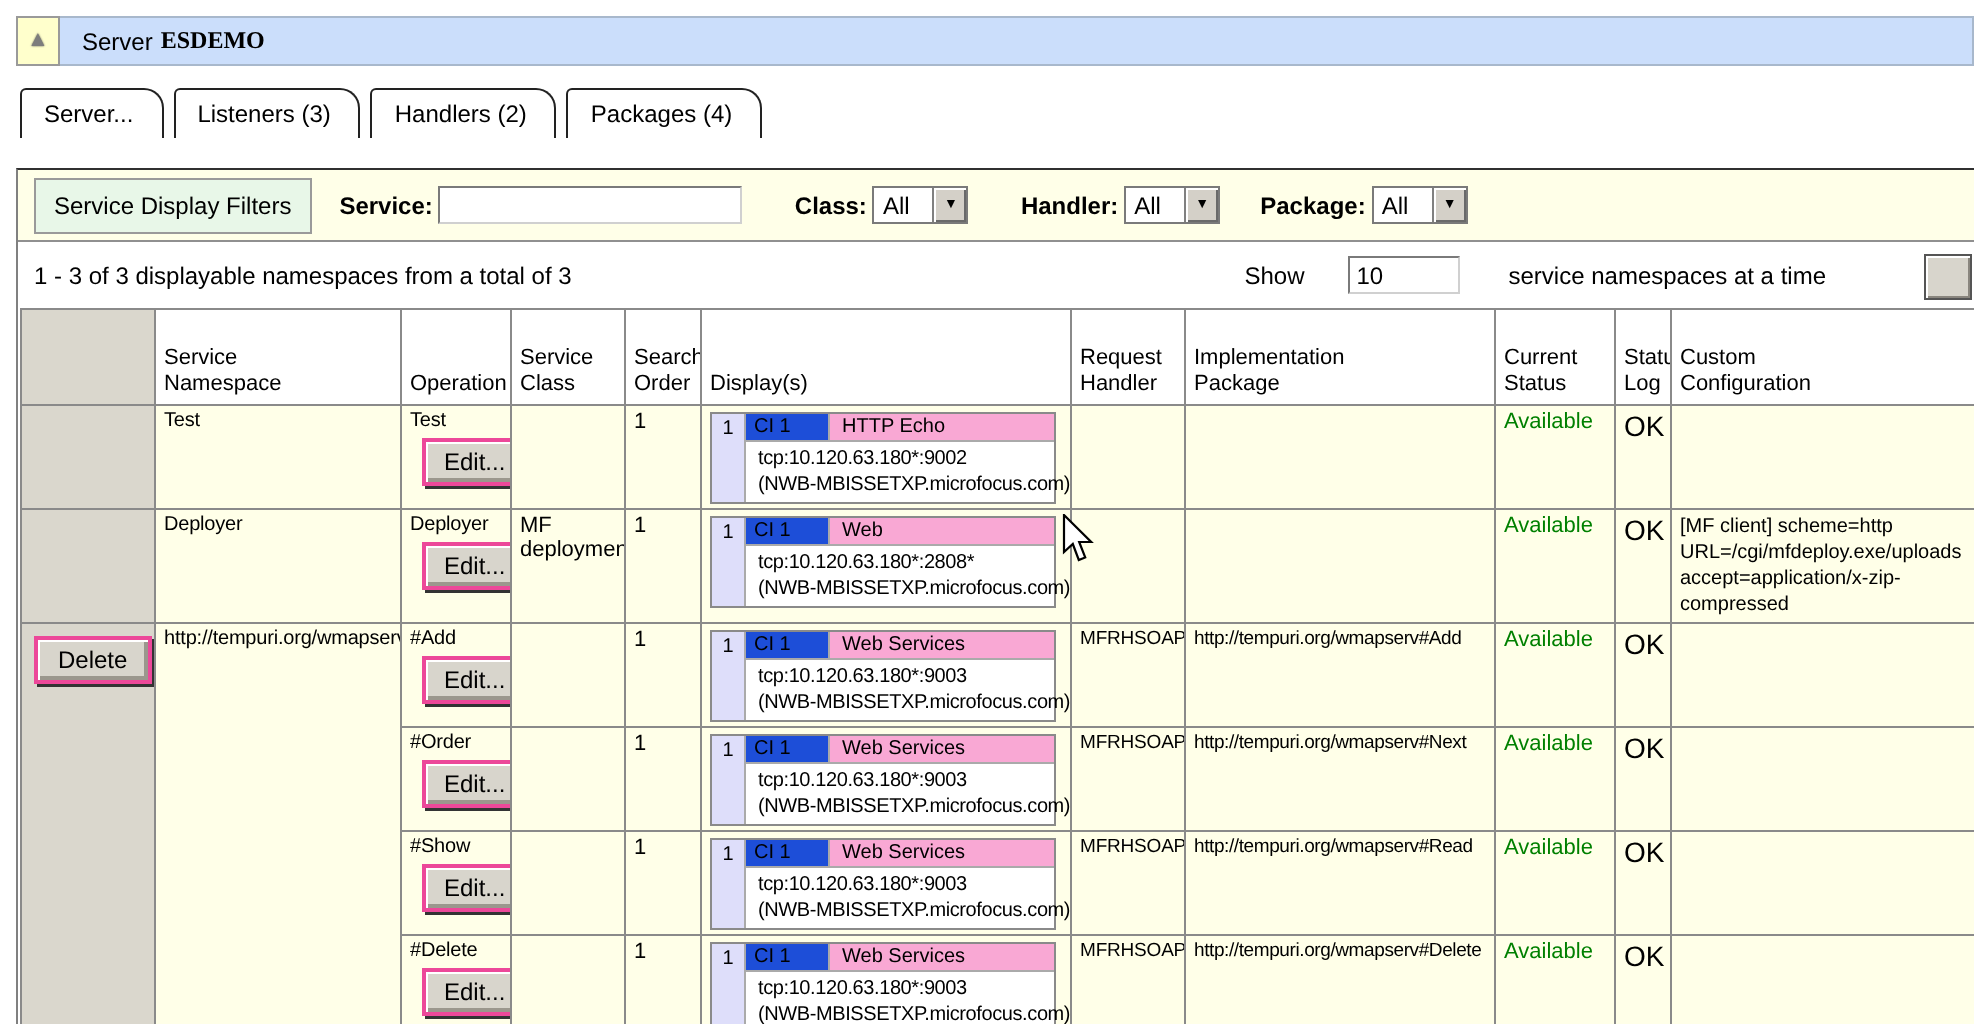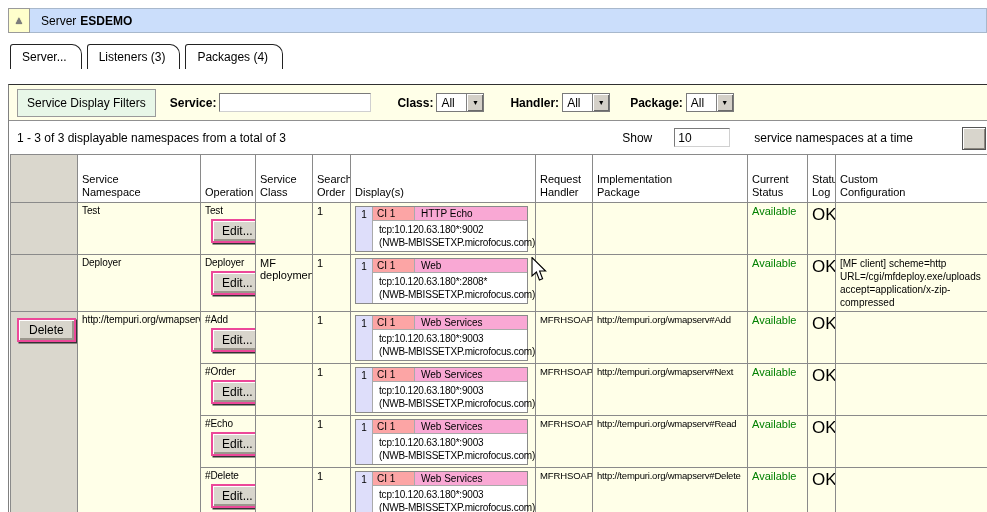--- a/index.html
+++ b/index.html
@@ -19,21 +19,21 @@
   .collapse-box {
     width: 22px; height: 25px; background: #ffffcc;
     border: 1px solid #9a9a9a; display: flex; align-items: center; justify-content: center;
     cursor: pointer;
   }
   .collapse-tri { font-size: 11px; color: #7d7d7d; text-shadow: 0 0 1px #444; line-height: 1; }
   .header-title-bar {
     flex: 1; background: #cbdefb; border: 1px solid #a8b8cc; border-left: none;
     display: flex; align-items: center; padding-left: 11px; font-size: 12px;
   }
-  .header-title-bar b { margin-left: 4px; }
+  .header-title-bar b { margin-left: 4px; font-family: Liberation Serif, serif; }
 
   
   .tabs { position: absolute; left: 10px; top: 44px; height: 25px; display: flex; gap: 5px; }
   .tab {
     position: relative; background: #ffffff; border: 1px solid #222; border-bottom: none;
     border-radius: 3px 10px 0 0; padding: 5px 14px 4px 11px; font-size: 12px; cursor: pointer;
     overflow: hidden;
   }
   .tab.active { background: #ffffc8; }
   .tab.active::before {
@@ -100,42 +100,42 @@
     height: 48px; font-size: 11px; line-height: 1.25;
   }
   .svc-table td { background: #ffffe8; vertical-align: top; height: 50px; }
   th.action-col, td.action-cell { background: #dad7cd; }
   tr.group-start td { border-top: 1.5px solid #7a7a7a; }
   .ns-cell, .op-label { font-size: 10px; letter-spacing: -0.1px; }
   .order-cell { font-size: 11px; }
   .rh-cell { font-size: 9.5px; white-space: nowrap; letter-spacing: -0.1px; }
   .impl-cell { font-size: 9.5px; white-space: nowrap; letter-spacing: -0.2px; }
   .status-cell { color: #008000; font-size: 11px; }
-  .log-cell { font-size: 17px; }
+  .log-cell { font-size: 14px; }
   .cfg-cell { font-size: 10px; line-height: 1.3; overflow-wrap: break-word; white-space: normal; }
 
   
   .btn3d {
     font-family: "Liberation Sans", sans-serif; background: #d8d5cc; color: #000;
     border: 2px solid #ec4899; cursor: pointer;
     box-shadow: inset 1px 1px 0 #ffffff, inset -2px -2px 0 #9b978d, 1.5px 1.5px 0 #333;
   }
   .edit-btn { font-size: 12px; padding: 3px 9px; margin: 3px 0 0 6px; display: inline-block; }
   .delete-btn { font-size: 12px; padding: 3px 10px; margin: 4px 0 0 2px; }
   .add-btn { font-size: 12px; padding: 3px 11px; margin: 3px 0 0 4px; }
 
   
   .lbox { display: flex; border: 1px solid #8a8a8a; background: #fff; margin-top: 1px; width: 173px; }
   .lbox .idx {
     width: 17px; flex: none; background: #dedefa; border-right: 1px solid #aaa;
     text-align: center; padding-top: 2px; font-size: 10px;
   }
   .lbox .main { flex: 1; min-width: 0; }
   .lbox .trow { display: flex; border-bottom: 1px solid #aaa; }
-  .lbox .ci { width: 42px; flex: none; background: #fca5a5; border-right: 1px solid #aaa; padding: 1px 4px; font-size: 10px; }
+  .lbox .ci { width: 42px; flex: none; background: #1d4ed8; border-right: 1px solid #aaa; padding: 1px 4px; font-size: 10px; }
   .lbox .lname { flex: 1; background: #f9a8d4; padding: 1px 6px; font-size: 10px; white-space: nowrap; }
   .lbox .addr { padding: 2px 3px 2px 6px; font-size: 10px; letter-spacing: -0.2px; line-height: 1.3; white-space: nowrap; }
 
   
   .bottom-bar { flex: 1; background: #dad7cd; border-top: 1px solid #8a8a8a; margin-left: 1px; }
 
   
   .cursor { position: absolute; left: 531px; top: 257px; pointer-events: none; z-index: 50; }
 </style>
 </head>
@@ -149,20 +149,21 @@
     </div>
     <div class="header-title-bar">
       <span>Server</span>
       <b>ESDEMO</b>
     </div>
   </div>
 
   <div class="tabs">
     <div class="tab"><span class="lbl">Server...</span></div>
     <div class="tab"><span class="lbl">Listeners (3)</span></div>
+    <div class="tab"><span class="lbl">Handlers (2)</span></div>
     <div class="tab"><span class="lbl">Packages (4)</span></div>
   </div>
 
   <div class="content">
 
     <div class="filter-bar">
       <div class="filter-title">Service Display Filters</div>
       <span class="flabel">Service:</span>
       <input class="tinput svc-input" value="" style="">
       <span class="sp28"></span>
@@ -333,21 +334,21 @@
                 </div>
               </div>
             </td>
             <td class="rh-cell">MFRHSOAP</td>
             <td class="impl-cell">http://tempuri.org/wmapserv#Next</td>
             <td class="status-cell">Available</td>
             <td class="log-cell">OK</td>
             <td class="cfg-cell"></td>
           </tr>
           <tr>
-            <td class="op-cell"><div class="op-label">#Echo</div><button class="btn3d edit-btn">Edit...</button></td>
+            <td class="op-cell"><div class="op-label">#Show</div><button class="btn3d edit-btn">Edit...</button></td>
             <td class="class-cell"></td>
             <td class="order-cell">1</td>
             <td class="listener-cell">
               <div class="lbox">
                 <div class="idx">1</div>
                 <div class="main">
                   <div class="trow">
                     <div class="ci">CI 1</div>
                     <div class="lname">Web Services</div>
                   </div>

